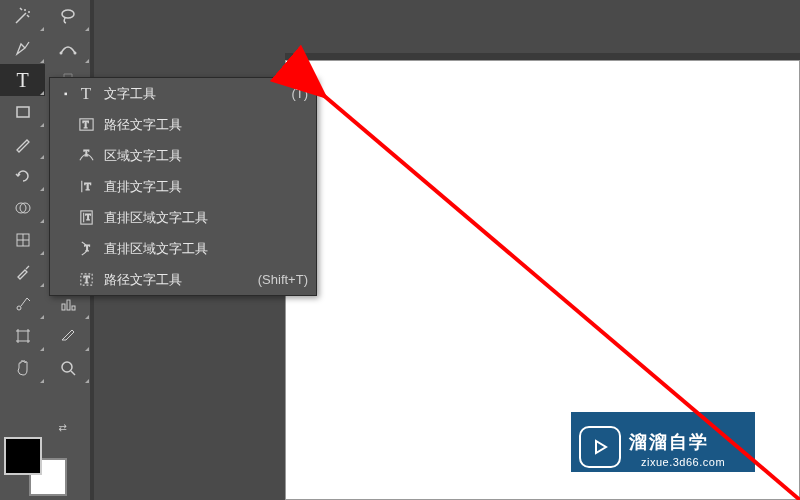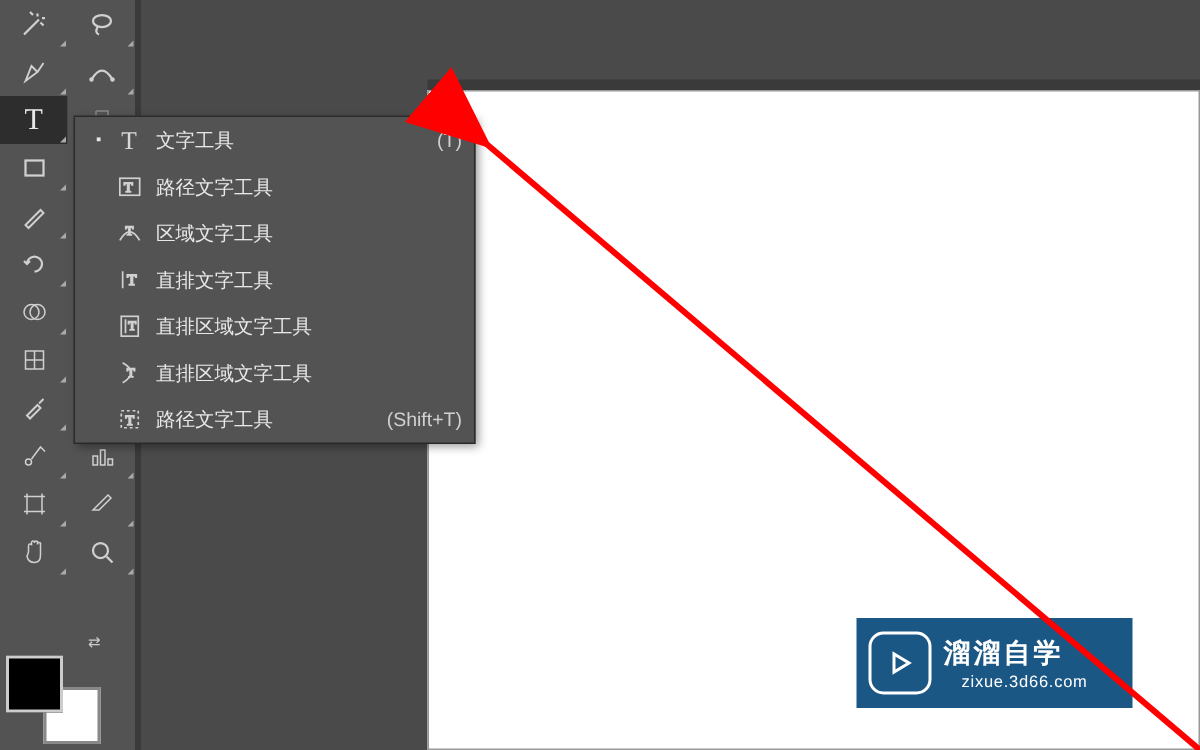--- a/index.html
+++ b/index.html
@@ -160,21 +160,21 @@
     pointer-events: none;
   }
   .watermark {
     position: absolute;
     right: 45px;
     bottom: 28px;
     width: 184px;
     height: 60px;
     background: #1a5785;
     display: flex;
-    align-items: center;
+    align-items: flex-end;
     z-index: 15;
     padding: 4px 8px;
   }
   .wm-logo {
     width: 42px;
     height: 42px;
     border: 2px solid #fff;
     border-radius: 10px;
     display: flex;
     align-items: center;

